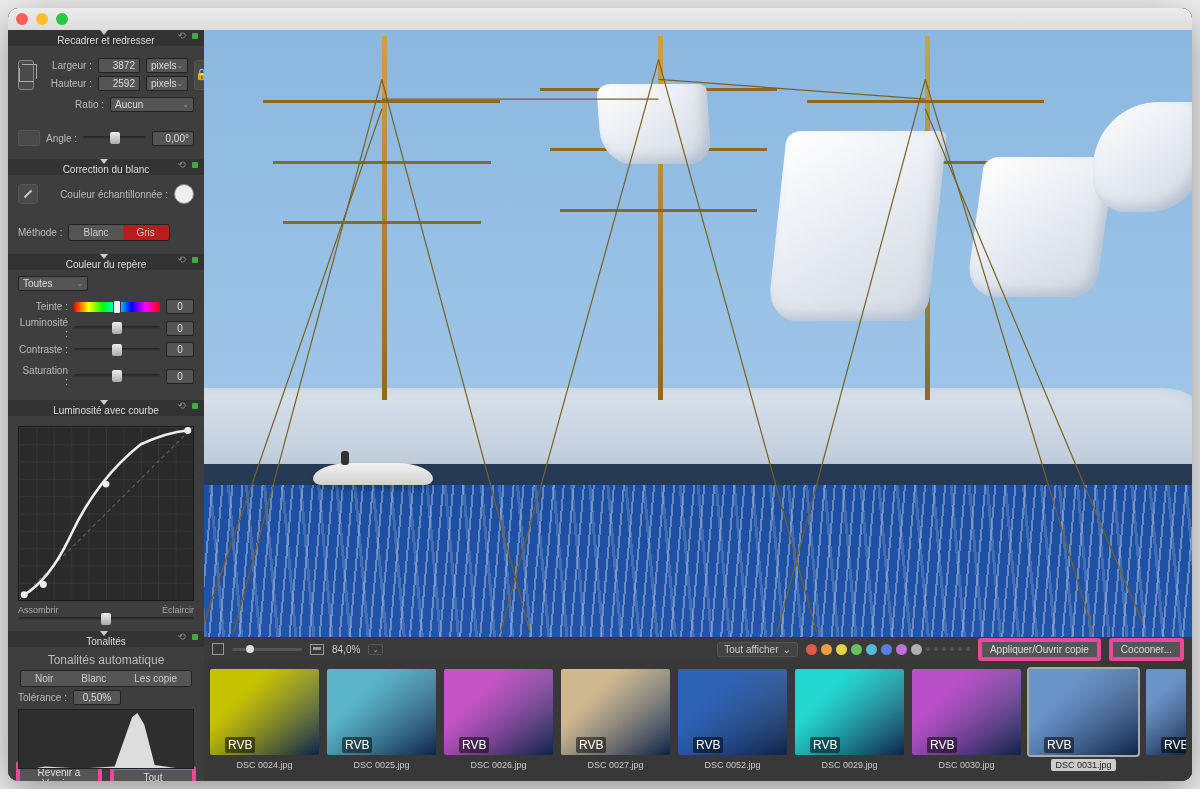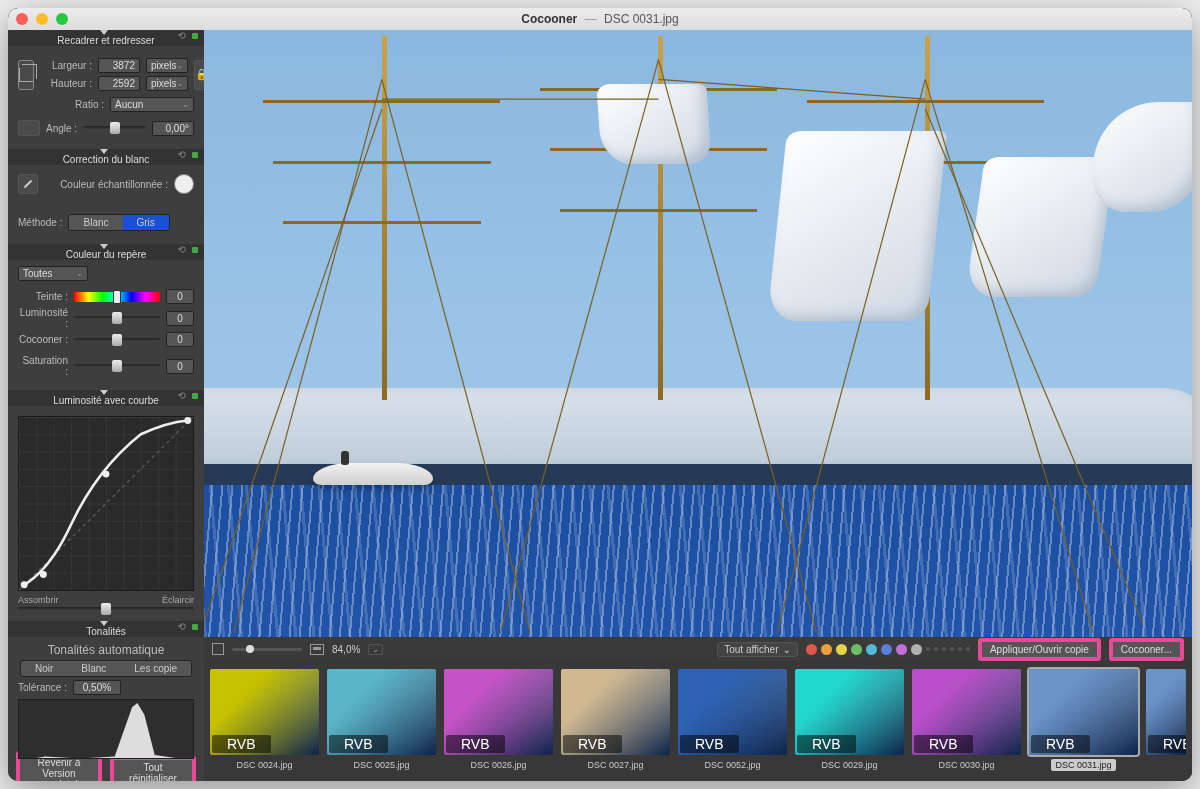--- a/index.html
+++ b/index.html
@@ -30,21 +30,21 @@
 .crop-glyph::after{content:"";position:absolute;top:-4px;right:-4px;width:14px;height:14px;border:1px solid #aaa;border-bottom:none;border-left:none}
 .lock-icon{width:22px;height:30px;border:1px solid #555;border-radius:3px;background:#4a4a4a;display:flex;align-items:center;justify-content:center;color:#888;font-size:11px}
 .angle-icon{width:22px;height:16px;background:#4a4a4a;border:1px solid #555;border-radius:2px}
 .slider{flex:1;height:4px;background:linear-gradient(#222,#444);border-radius:2px;position:relative;}
 .slider .thumb{position:absolute;width:10px;height:12px;background:linear-gradient(#eee,#aaa);border-radius:2px;top:-4px;transform:translateX(-50%);}
 .picker{width:20px;height:20px;border-radius:3px;background:#4a4a4a;border:1px solid #555;display:flex;align-items:center;justify-content:center}
 .eyedrop{transform:rotate(45deg);width:2px;height:10px;background:#ccc;position:relative}
 .swatch{width:20px;height:20px;border-radius:50%;background:#eee;border:1px solid #888}
 .seg{display:flex;border-radius:3px;overflow:hidden;border:1px solid #222}
 .seg div{padding:2px 14px;background:#555;color:#ccc;font-size:10px;cursor:pointer}
-.seg div.active{background:#1d4ed8}
+.seg div.active{background:#b91c1c}
 .hue-slider{flex:1;height:10px;background:linear-gradient(90deg,#f00,#ff0,#0f0,#0ff,#00f,#f0f,#f00);border-radius:2px;position:relative}
 .hue-slider .thumb{position:absolute;width:8px;height:14px;background:#eee;top:-2px;border-radius:2px;transform:translateX(-50%);border:1px solid #333}
 .curve-box{background:#2a2a2a;border:1px solid #1a1a1a;height:175px;position:relative;margin:4px 0}
 .curve-box svg{width:100%;height:100%}
 .darken-row{display:flex;justify-content:space-between;font-size:9px;color:#aaa}
 .main { flex:1; display:flex; flex-direction:column; background:#2a2a2a;}
 .preview { flex:1; position:relative; overflow:hidden;}
 .ship{position:absolute;inset:0;}
 .sky{position:absolute;inset:0;background:linear-gradient(#8bb8e0,#9dc5e8 60%,#7eade0)}
 .sea{position:absolute;bottom:0;left:0;right:0;height:30%;background:linear-gradient(#1a4d9e,#2255aa);overflow:hidden}
@@ -64,44 +64,39 @@
 .viewbar .zslider .zthumb{position:absolute;width:8px;height:8px;background:#ddd;border-radius:50%;top:-3px;left:20%}
 .viewbar .fit-icon{width:14px;height:11px;border:1px solid #999;display:inline-block;position:relative}
 .viewbar .fit-icon::before{content:"";position:absolute;inset:2px;border-top:3px solid #999}
 .viewbar .dd{border:1px solid #555;padding:1px 6px;border-radius:3px;background:#444;display:inline-flex;align-items:center;gap:4px}
 .colordots{display:flex;gap:4px;align-items:center}
 .cdot{width:11px;height:11px;border-radius:50%}
 .btn{background:#555;border:4px solid #ec4899;border-radius:3px;padding:2px 8px;color:#ddd;font-size:10px}
 .filmstrip{height:120px;background:#383838;display:flex;overflow-x:auto;padding:8px 6px 4px 6px;gap:8px;align-items:flex-start}
 .thumbwrap{display:flex;flex-direction:column;align-items:center;gap:4px;width:109px;flex-shrink:0}
 .thumb-img{width:109px;height:86px;border-radius:2px;position:relative;overflow:hidden;background:#222}
-.thumb-img .badge{position:absolute;bottom:2px;left:2px;background:rgba(0,0,0,0.5);color:#fff;font-size:14px;padding:1px 15px;border-radius:2px}
+.thumb-img .badge{position:absolute;bottom:2px;left:15px;background:rgba(0,0,0,0.5);color:#fff;font-size:12px;padding:1px 3px;border-radius:2px}
 .thumb-lbl{font-size:9px;color:#ccc;padding:1px 4px;border-radius:2px}
 .thumbwrap.selected .thumb-img{outline:2px solid #aaa}
 .thumbwrap.selected .thumb-lbl{background:#ccc;color:#222}
 .bottom-btns{height:24px;background:#3e3e3e;display:flex;gap:8px;align-items:center;padding:0 8px}
 .bottom-btns .btn{flex:1;text-align:center}
 .hist{height:60px;position:relative;background:#2e2e2e;border:1px solid #1e1e1e;margin-top:4px}
 .hist svg{width:100%;height:100%}
 </style>
 </head>
 <body>
 
 <div class="window">
   <div class="titlebar">
     <div class="traffic">
       <span class="dot red"></span>
       <span class="dot yellow"></span>
       <span class="dot green"></span>
     </div>
-    <div class="title">
-      <span class="app">Cocooner</span>
-      <span class="sep">—</span>
-      <span>DSC 0031.jpg</span>
-    </div>
   </div>
 
   <div class="content">
 
     <div class="sidebar">
 
       <div class="panel-head">
         <span class="tri"></span>
         <span>Recadrer et redresser</span>
         <span class="ctrls">
@@ -134,21 +129,21 @@
           </div>
           <div class="lock-icon">🔒</div>
         </div>
         <div class="row">
           <span class="lbl" style="width:86px">Ratio :</span>
           <span class="selbox" style="flex:1">
               <span>Aucun</span>
               <span class="chev">⌄</span>
             </span>
         </div>
-        <div class="row" style="margin-top:8px">
+        <div class="row" style="margin-top:18px">
           <div class="angle-icon"></div>
           <span class="lbl">Angle :</span>
           <div class="slider">
               <div class="thumb" style="left:50%"></div>
             </div>
           <span class="numbox">0,00°</span>
         </div>
       </div>
 
       <div class="panel-head">
@@ -197,21 +192,21 @@
           <span class="numbox" style="width:28px;text-align:center">0</span>
         </div>
         <div class="row">
           <span class="lbl" style="width:50px">Luminosité :</span>
           <div class="slider">
               <div class="thumb" style="left:50%"></div>
             </div>
           <span class="numbox" style="width:28px;text-align:center">0</span>
         </div>
         <div class="row">
-          <span class="lbl" style="width:50px">Cocooner :</span>
+          <span class="lbl" style="width:50px">Contraste :</span>
           <div class="slider">
               <div class="thumb" style="left:50%"></div>
             </div>
           <span class="numbox" style="width:28px;text-align:center">0</span>
         </div>
         <div class="row" style="margin-top:8px">
           <span class="lbl" style="width:50px">Saturation :</span>
           <div class="slider">
               <div class="thumb" style="left:50%"></div>
             </div>

